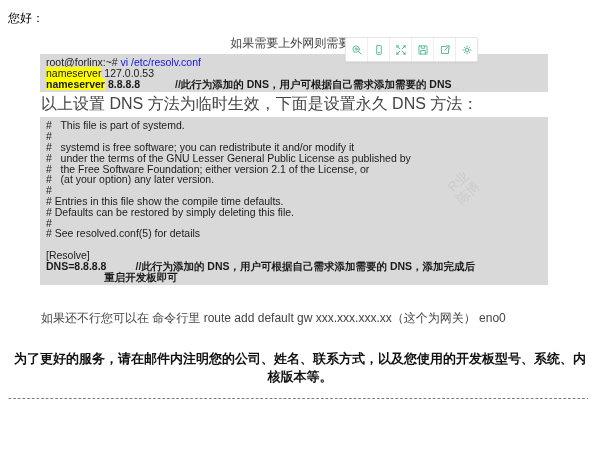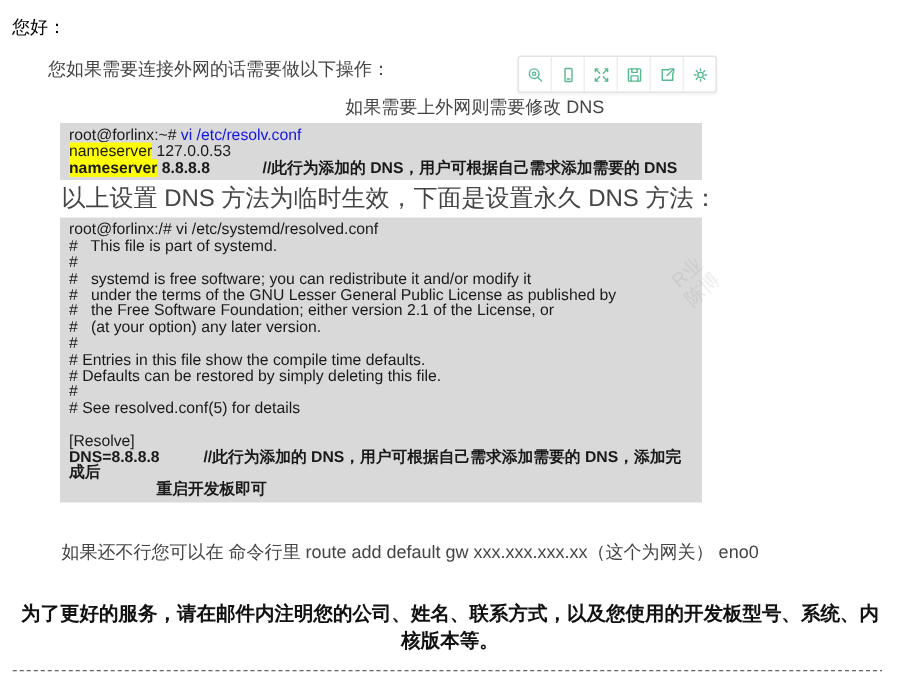--- a/index.html
+++ b/index.html
@@ -5,21 +5,21 @@
   html,body{margin:0;padding:0;background:#fff;}
   body{width:600px;height:450px;overflow:hidden;position:relative;
        font-family:"Liberation Sans","DejaVu Sans",sans-serif;color:#333;}
   .page{position:absolute;inset:0;padding:8px;box-sizing:border-box;background:#fff;}
 
   .greeting{font-size:12px;margin:2px 0 0 0;color:#000000;}
   .intro{font-size:12px;margin:11px 0 0 24px;color:#444;}
   .instr{font-size:12px;margin:8px 0 0 33px;color:#444;text-align:center;}
   .instr2{font-size:16px;margin:2px 0 0 33px;color:#444;}
 
-  .code-block{margin:2px 0 0 32px;width:428px;box-sizing:border-box;
+  .code-block{margin:2px 0 0 32px;width:508px;box-sizing:border-box;
               background:#d9d9d9;padding:3px 6px;
               font-family:"Liberation Sans","DejaVu Sans",sans-serif;}
   .code-line{font-size:10.5px;line-height:10.8px;white-space:pre-wrap;color:#1a1a1a;}
   .seg-plain{}
   .seg-blue{color:#1414e0;}
   .seg-hl{background:#ffff00;}
   .seg-hlb{background:#ffff00;font-weight:bold;}
   .seg-b{font-weight:bold;}
 
   .route-note{font-size:12px;margin:25px 0 0 33px;color:#444;}
@@ -43,21 +43,20 @@
              transform:rotate(-42deg);color:rgba(120,120,120,0.14);
              font-size:13px;line-height:15px;text-align:center;pointer-events:none;}
 </style>
 </head>
 <body>
 
 <div class="page">
 
   <div class="greeting">您好：</div>
 
-  <div class="intro">您如果需要连接外网的话需要做以下操作：</div>
 
   <div class="img-toolbar">
     <div class="tb-cell" title="zoom-icon">
       <svg viewBox="0 0 24 24">
         <circle cx="10.5" cy="10.5" r="5.5"></circle>
           <circle cx="10.5" cy="10.5" r="1.8"></circle>
           <path d="M14.8 14.8 L19 19"></path>
       </svg>
     </div>
     <div class="tb-cell" title="mobile-preview-icon">
@@ -97,21 +96,20 @@
 
   <div class="code-block" style="background: rgb(217, 217, 217);">
       <div class="code-line"><span class="seg-plain">root@forlinx:~# </span><span class="seg-blue">vi /etc/resolv.conf</span></div>
       <div class="code-line"><span class="seg-hl">nameserver</span><span class="seg-plain"> 127.0.0.53</span></div>
       <div class="code-line"><span class="seg-hlb">nameserver</span><span class="seg-b"> 8.8.8.8</span><span class="seg-plain">            </span><span class="seg-b">//此行为添加的 DNS，用户可根据自己需求添加需要的 DNS</span></div>
     </div>
 
   <div class="instr2">以上设置 DNS 方法为临时生效，下面是设置永久 DNS 方法：</div>
 
   <div class="code-block" style="background: rgb(217, 217, 217);">
-      <div class="code-line"><span class="seg-plain">root@forlinx:/# vi /etc/systemd/resolved.conf</span></div>
       <div class="code-line"><span class="seg-plain">#   This file is part of systemd.</span></div>
       <div class="code-line"><span class="seg-plain">#</span></div>
       <div class="code-line"><span class="seg-plain">#   systemd is free software; you can redistribute it and/or modify it</span></div>
       <div class="code-line"><span class="seg-plain">#   under the terms of the GNU Lesser General Public License as published by</span></div>
       <div class="code-line"><span class="seg-plain">#   the Free Software Foundation; either version 2.1 of the License, or</span></div>
       <div class="code-line"><span class="seg-plain">#   (at your option) any later version.</span></div>
       <div class="code-line"><span class="seg-plain">#</span></div>
       <div class="code-line"><span class="seg-plain"># Entries in this file show the compile time defaults.</span></div>
       <div class="code-line"><span class="seg-plain"># Defaults can be restored by simply deleting this file.</span></div>
       <div class="code-line"><span class="seg-plain">#</span></div>

